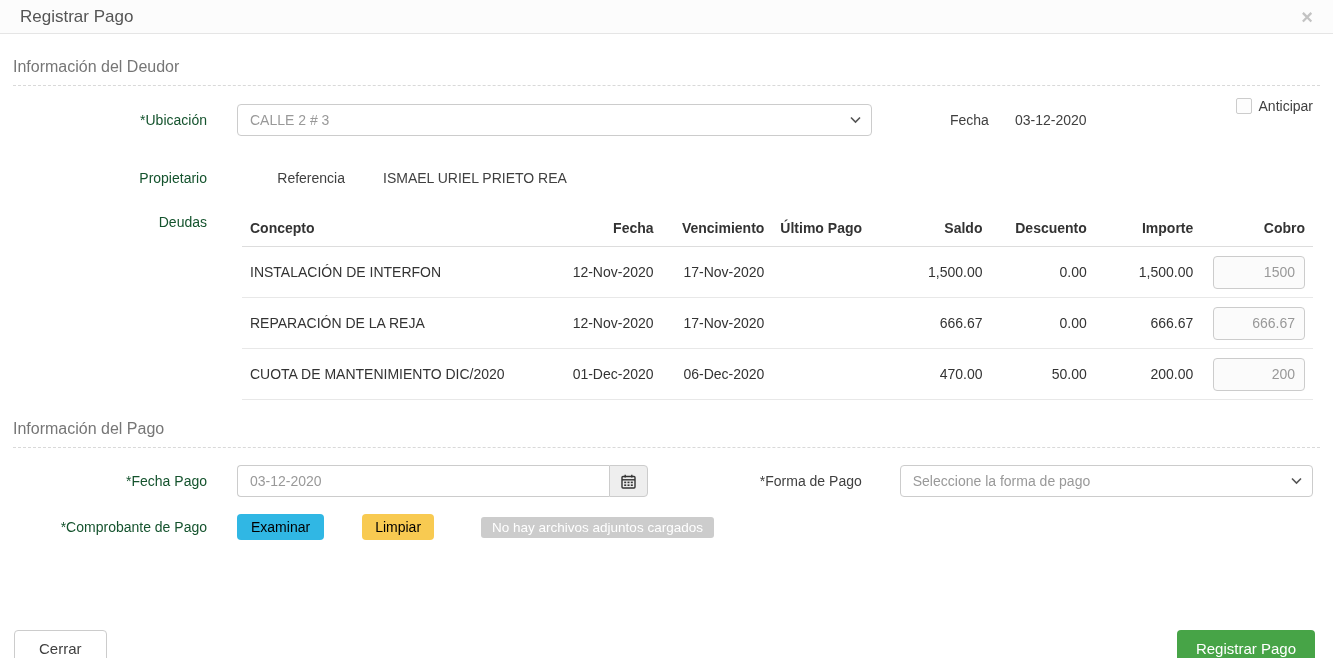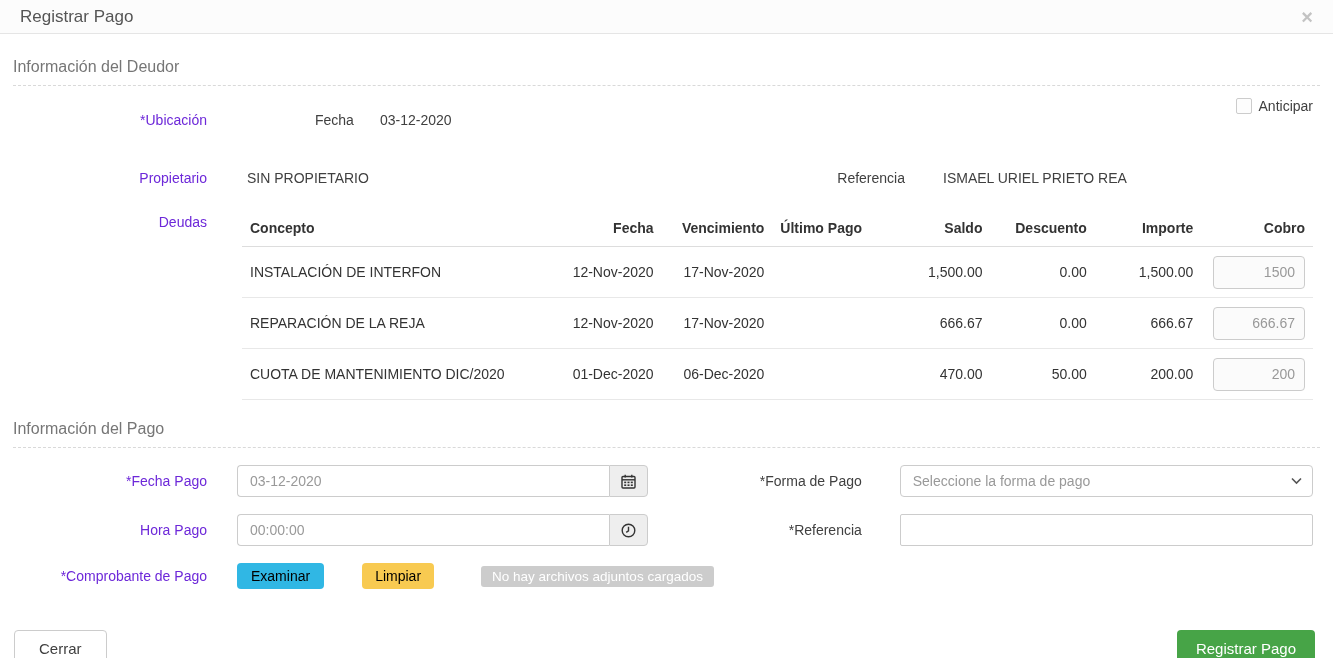--- a/index.html
+++ b/index.html
@@ -13,21 +13,21 @@
   .modal-title { font-size:17px; color:#555; }
   .close-x { margin-left:auto; color:#c3c3c3; font-size:20px; font-weight:bold; line-height:1;
     cursor:pointer; }
 
   
   .section-heading { margin:24px 13px 0 13px; padding-bottom:9px; border-bottom:1px dashed #d9d9d9;
     font-size:16px; color:#767676; }
 
   
   .frow { display:flex; align-items:center; padding:0 20px 0 13px; }
-  .lbl { width:194px; text-align:right; flex:0 0 194px; color:#6d28d9; }
+  .lbl { width:194px; text-align:right; flex:0 0 194px; color:#14532d; }
   .gap30 { width:30px; flex:0 0 30px; }
 
   
   .row-ubicacion { margin-top:18px; height:32px; }
   .select-box { position:relative; width:635px; height:32px; border:1px solid #ccc; border-radius:4px;
     background:#fff; display:flex; align-items:center; padding:0 30px 0 12px; color:#999; cursor:pointer; }
   .select-box .chev { position:absolute; right:10px; top:50%; transform:translateY(-50%); }
   .chev svg { display:block; }
   .fecha-lbl { margin-left:78px; }
   .fecha-val { margin-left:26px; color:#404040; }
@@ -91,32 +91,39 @@
   <div class="modal-header">
     <span class="modal-title">Registrar Pago</span>
     <span class="close-x">×</span>
   </div>
 
   <div class="section-heading">Información del Deudor</div>
 
   <div class="frow row-ubicacion">
     <span class="lbl">*Ubicación</span>
     <span class="gap30"></span>
+    <div class="select-box">
+      <span>CALLE 2 # 3</span>
+      <span class="chev">
+        <svg width="11" height="7" viewBox="0 0 11 7">
+            <polyline points="1,1 5.5,5.5 10,1" fill="none" stroke="#555" stroke-width="1.6"></polyline>
+          </svg>
+      </span>
+    </div>
     <span class="fecha-lbl">Fecha</span>
     <span class="fecha-val">03-12-2020</span>
     <span class="anticipar">
       <span class="checkbox"></span>
       <span class="txt">Anticipar</span>
     </span>
   </div>
 
   <div class="frow row-prop">
     <span class="lbl">Propietario</span>
     <span class="gap30" style="width:40px;flex:0 0 40px"></span>
-    <span class="prop-val">SIN PROPIETARIO</span>
     <span class="inq-lbl">Referencia</span>
     <span class="inq-val">ISMAEL URIEL PRIETO REA</span>
   </div>
 
   <div class="frow row-deudas">
     <span class="lbl">Deudas</span>
     <div class="debts">
       <table>
         <colgroup>
           <col style="width:330px">
@@ -203,36 +210,20 @@
     <div class="select-box wide">
       <span>Seleccione la forma de pago</span>
       <span class="chev">
         <svg width="11" height="7" viewBox="0 0 11 7">
             <polyline points="1,1 5.5,5.5 10,1" fill="none" stroke="#555" stroke-width="1.6"></polyline>
           </svg>
       </span>
     </div>
   </div>
 
-  <div class="frow row-pay2">
-    <span class="lbl">Hora Pago</span>
-    <span class="gap30"></span>
-    <div class="input-group">
-      <input value="00:00:00" style="">
-      <span class="addon">
-        <svg width="15" height="15" viewBox="0 0 15 15">
-            <circle cx="7.5" cy="7.5" r="6.3" fill="none" stroke="#333" stroke-width="1.4"></circle>
-            <polyline points="7.5,3.8 7.5,7.8 5.2,9.3" fill="none" stroke="#333" stroke-width="1.4"></polyline>
-          </svg>
-      </span>
-    </div>
-    <span class="rlbl">*Referencia</span>
-    <span class="gap38"></span>
-    <input class="text-input" value="" style="">
-  </div>
 
   <div class="frow row-comp">
     <span class="lbl">*Comprobante de Pago</span>
     <span class="gap30"></span>
     <button class="btn btn-examinar">Examinar</button>
     <button class="btn btn-limpiar">Limpiar</button>
     <span class="no-files">No hay archivos adjuntos cargados</span>
   </div>
 
   <div class="footer">

